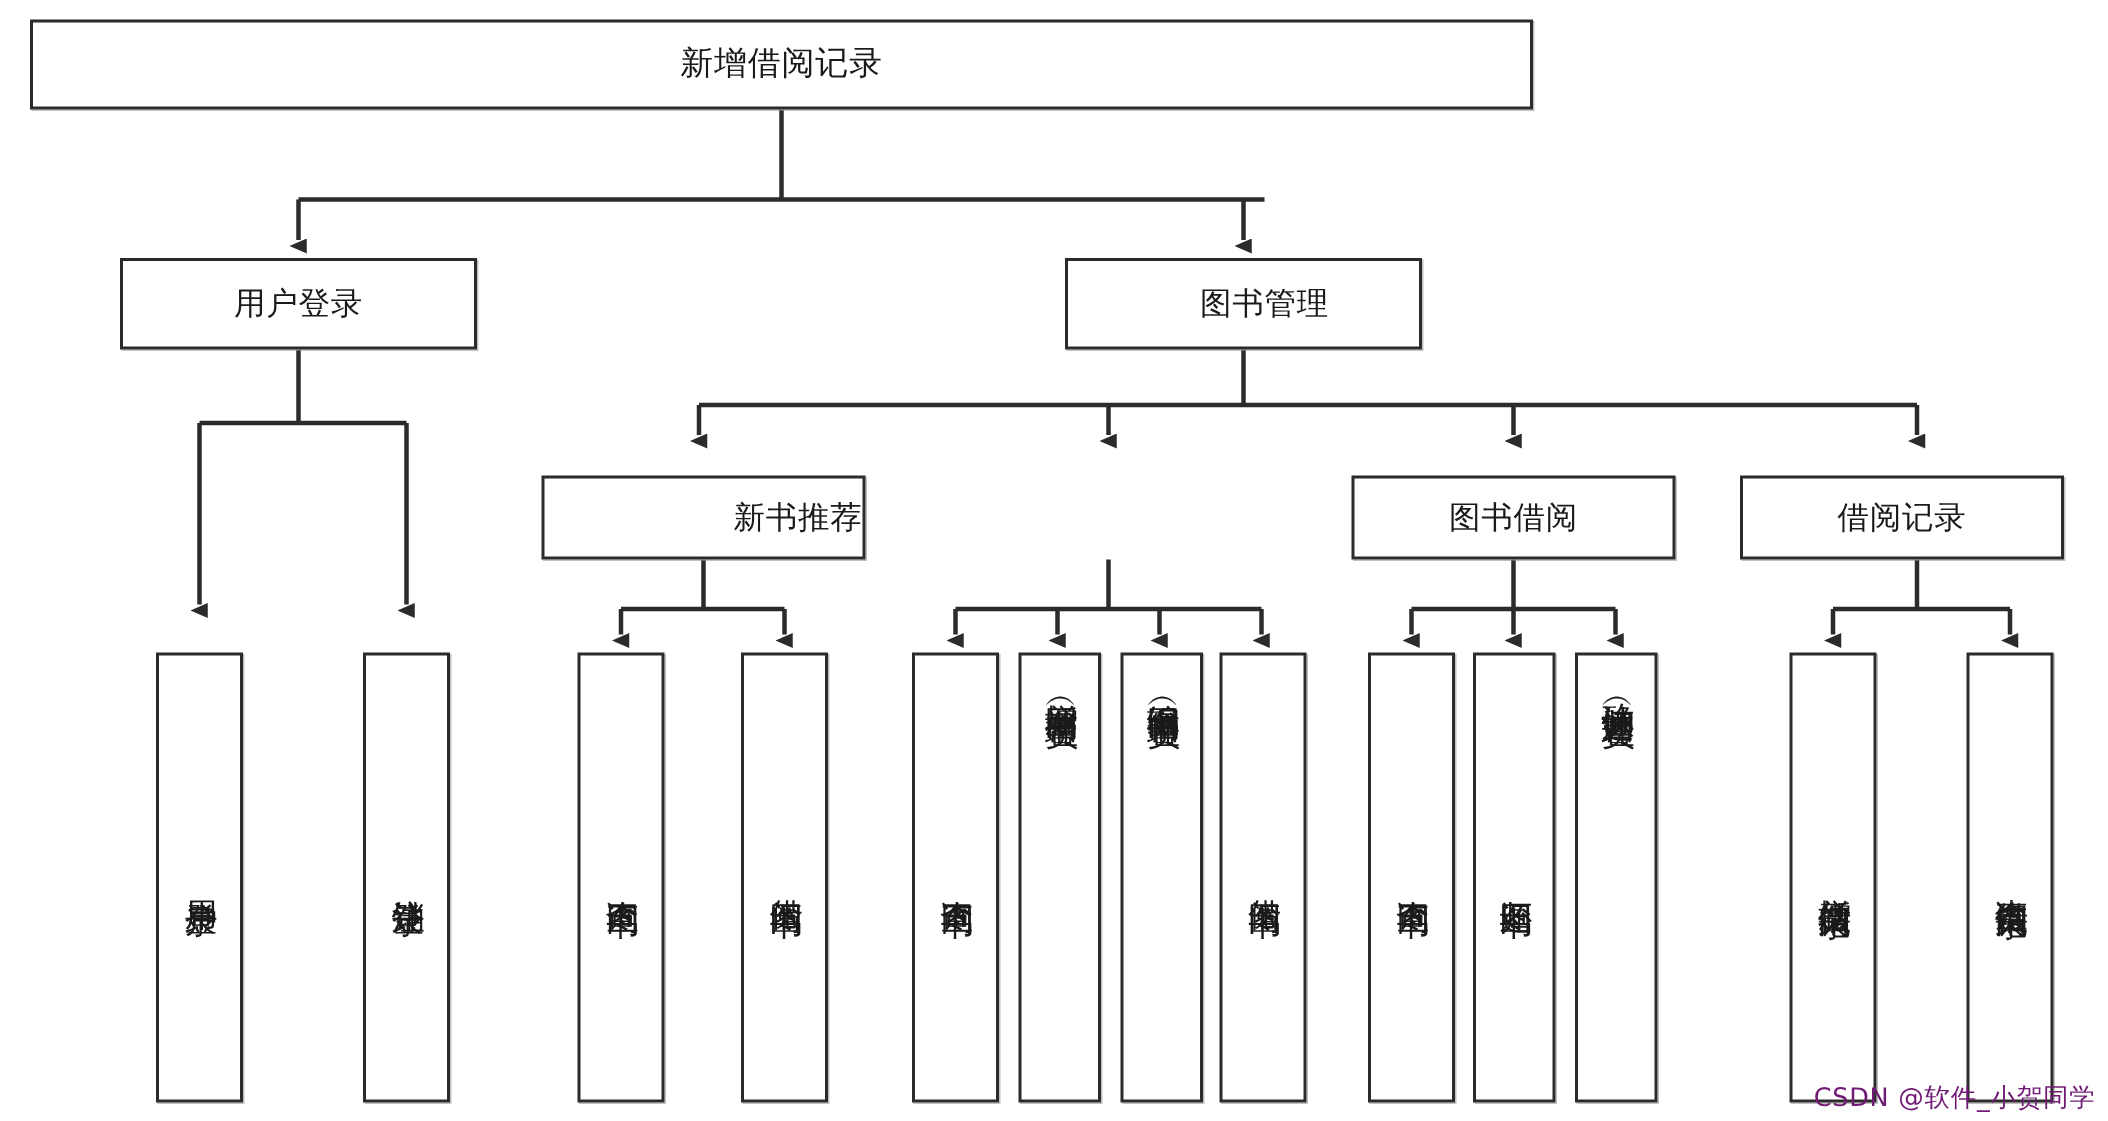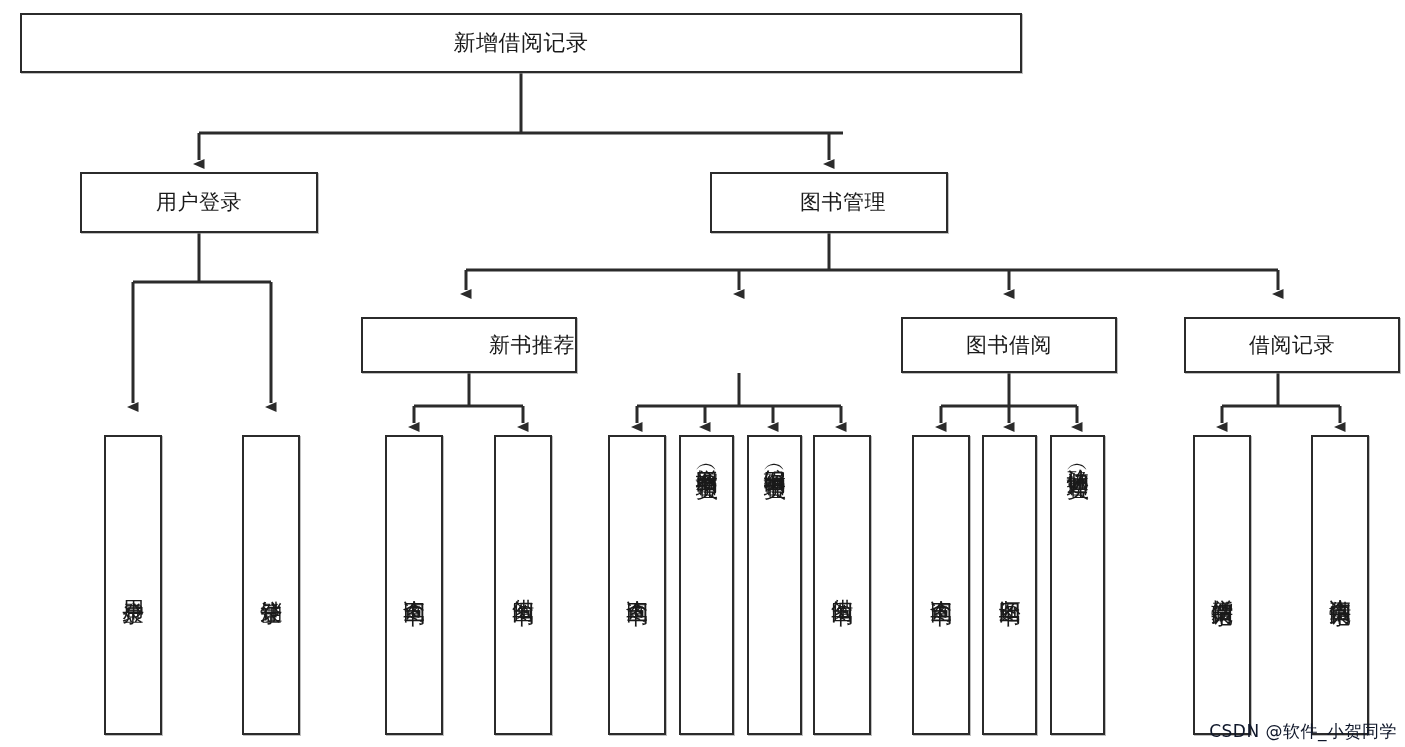--- a/index.html
+++ b/index.html
@@ -61,21 +61,21 @@
   }
   .node.vert.mid {
     align-items: center;
     padding-top: 0;
   }
   #watermark {
     position: absolute;
     right: 8px;
     bottom: 4px;
     font-size: 17px;
-    color: #0f172a;
+    color: #701a75;
     letter-spacing: 0.5px;
     white-space: nowrap;
   }
 </style>
 </head>
 <body>
 
 <div id="canvas">
 
   <svg id="wires" viewBox="0 0 1405 747" xmlns="http://www.w3.org/2000/svg">
@@ -138,21 +138,21 @@
   <div class="node horiz" style="left:710px; top:172px; width:238px; height:61px;padding-left:28px;">
     <span class="lbl">图书管理</span>
   </div>
 
   <div class="node horiz" style="left:361px; top:317px; width:216px; height:56px;justify-content:flex-end;">
     <span class="lbl">新书推荐</span>
   </div>
   <div class="node horiz" style="left:901px; top:317px; width:216px; height:56px;">
     <span class="lbl">图书借阅</span>
   </div>
-  <div class="node horiz" style="left:1184px; top:317px; width:216px; height:56px;">
+  <div class="node horiz" style="left:1160px; top:317px; width:216px; height:56px;">
     <span class="lbl">借阅记录</span>
   </div>
 
   <div class="node vert mid" style="left:104px; top:435px; width:58px; height:300px;">
     <span class="lbl">用户登录</span>
   </div>
   <div class="node vert mid" style="left:242px; top:435px; width:58px; height:300px;">
     <span class="lbl">注销登录</span>
   </div>
 

